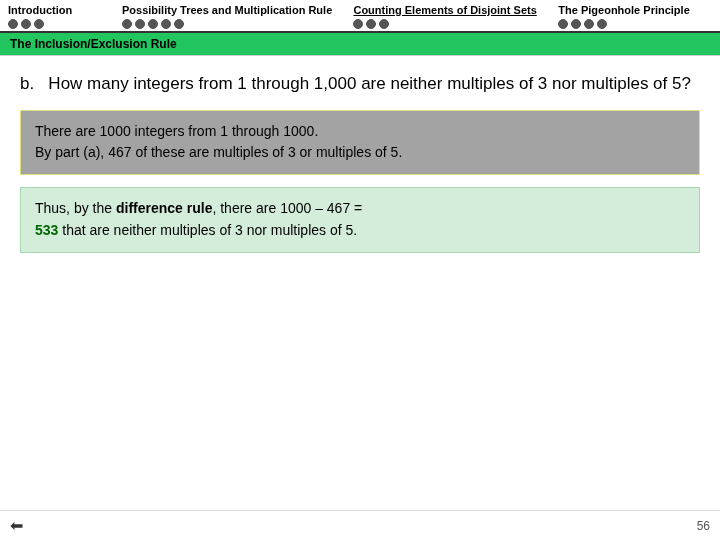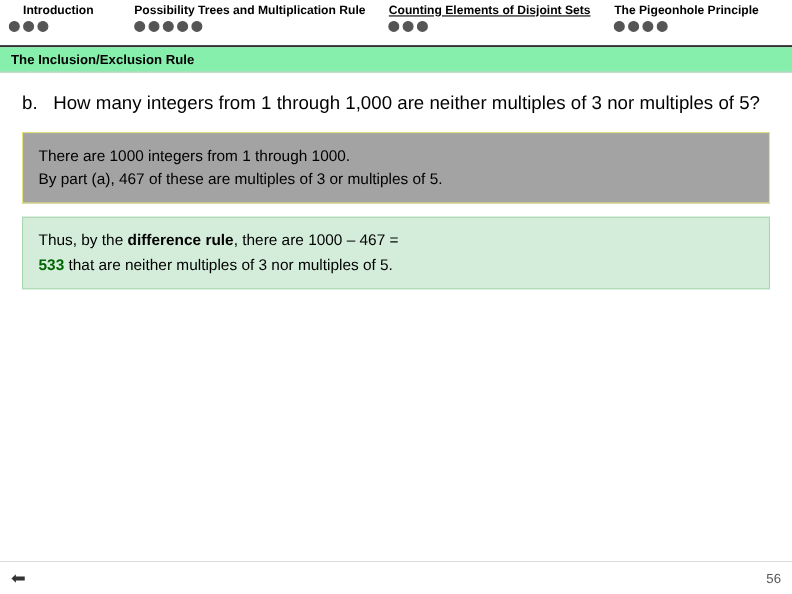--- a/index.html
+++ b/index.html
@@ -11,24 +11,23 @@
       background: #fff;
       overflow: hidden;
       position: relative;
     }
 
     
     .top-nav {
       display: flex;
       align-items: flex-start;
       background: #fff;
-      padding: 4px 8px 12px 8px;
+      padding: 4px 8px 2px 8px;
       border-bottom: 2px solid #333;
       gap: 0;
-      text-align: center;
     }
 
     .nav-section {
       display: flex;
       flex-direction: column;
       margin-right: 24px;
       min-width: 80px;
     }
 
     .nav-section-title {
@@ -51,21 +50,21 @@
       border: 1.5px solid #555;
       background: transparent;
     }
 
     .dot.filled {
       background: #555;
     }
 
     
     .section-header {
-      background: #86efac;
+      background: #22c55e;
       padding: 4px 10px;
       font-size: 12px;
       font-weight: bold;
       color: #000;
       border-bottom: 1px solid #ccc;
     }
 
     
     .main-content {
       padding: 16px 20px 10px 20px;

